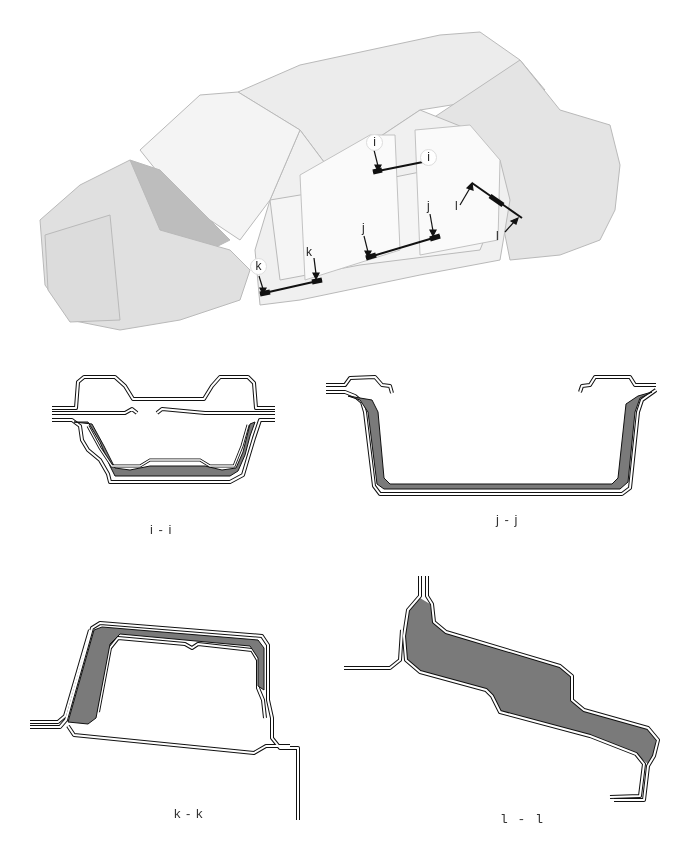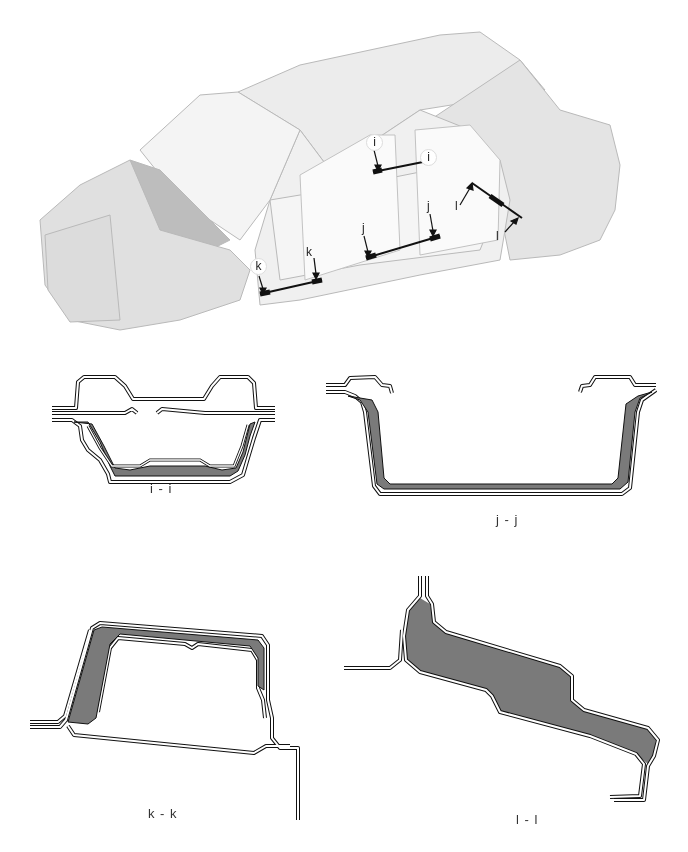--- a/index.html
+++ b/index.html
@@ -92,21 +92,21 @@
   <g fill="none" stroke="#fff" stroke-width="2" stroke-linejoin="round">
     <path d="M52 408 L76 408 L78 382 L84 377 L115 377 L125 386 L133 399 L204 399 L212 386 L220 377 L248 377 L254 383 L256 408 L275 408"></path>
     <path d="M52 413 L125 413 L132 409 L137 413"></path>
     <path d="M157 413 L162 409 L205 413 L275 413"></path>
     <path d="M52 420 L72 420 L80 426 L82 440 L88 450 L100 460 L108 474 L110 482 L230 482 L243 475 L248 458 L254 438 L260 420 L275 420"></path>
   </g>
   <path d="M74 422 L88 422 L100 442 L110 466 L115 476 L230 476 L238 471 L245 455 L250 436 L255 422 L250 424 L243 452 L236 468 L222 470 L205 466 L150 466 L130 470 L115 468 L104 446 L92 424 Z" fill="#7a7a7a" stroke="#111" stroke-width="1"></path>
   <path d="M88 426 L100 448 L112 466 L140 466 L150 460 L200 460 L210 466 L234 466 L242 446 L248 425" fill="none" stroke="#111" stroke-width="3"></path>
   <path d="M88 426 L100 448 L112 466 L140 466 L150 460 L200 460 L210 466 L234 466 L242 446 L248 425" fill="none" stroke="#fff" stroke-width="1.3"></path>
 </svg>
-<div class="label" style="left:150px;top:481px;">i - i</div>
+<div class="label" style="left:150px;top:522px;">i - i</div>
 
 <svg class="layer" width="688" height="852" viewBox="0 0 688 852">
   <g fill="none" stroke="#111" stroke-width="4" stroke-linejoin="round">
     <path d="M326 385 L345 385 L350 378 L375 377 L382 385 L390 386 L392 393"></path>
     <path d="M580 392 L582 386 L590 385 L595 377 L630 377 L635 385 L656 385"></path>
     <path d="M326 392 L345 392 L355 396 L362 402 L365 412 L374 486 L380 494 L622 494 L630 488 L638 412 L642 400 L656 390"></path>
   </g>
   <g fill="none" stroke="#fff" stroke-width="2" stroke-linejoin="round">
     <path d="M326 385 L345 385 L350 378 L375 377 L382 385 L390 386 L392 393"></path>
     <path d="M580 392 L582 386 L590 385 L595 377 L630 377 L635 385 L656 385"></path>
@@ -124,28 +124,28 @@
     <path d="M98 712 L110 648 L118 638 L185 644 L192 648 L198 644 L252 650 L258 660 L258 688 L263 700 L265 718"></path>
   </g>
   <g fill="none" stroke="#fff" stroke-width="2" stroke-linejoin="round">
     <path d="M30 727 L60 727 L66 720 L92 628 L100 623 L262 636 L268 645 L268 700 L272 718 L272 738 L280 748 L298 748 L298 820"></path>
     <path d="M30 722 L58 722 L65 716 L90 630"></path>
     <path d="M68 726 L74 735 L254 753 L266 746 L290 746"></path>
     <path d="M98 712 L110 648 L118 638 L185 644 L192 648 L198 644 L252 650 L258 660 L258 688 L263 700 L265 718"></path>
   </g>
   <path d="M68 722 L94 630 L102 627 L258 640 L264 648 L264 690 L258 686 L258 658 L250 646 L120 634 L110 644 L96 718 L88 724 Z" fill="#7a7a7a" stroke="#111" stroke-width="1"></path>
 </svg>
-<div class="label" style="left:148px;top:806px;">k - k</div>
+<div class="label" style="left:174px;top:806px;">k - k</div>
 
 <svg class="layer" width="688" height="852" viewBox="0 0 688 852">
   <path d="M408 610 L420 598 L430 604 L434 622 L446 632 L560 666 L572 676 L572 700 L584 710 L648 728 L656 740 L654 756 L648 764 L636 754 L590 736 L500 712 L492 696 L486 690 L420 672 L406 660 L404 636 Z" fill="#7a7a7a"></path>
   <g fill="none" stroke="#111" stroke-width="4" stroke-linejoin="round">
     <path d="M420 576 L420 596 L408 610 L404 636 L406 660 L420 672 L486 690 L492 696 L500 712 L590 736 L636 754 L644 764 L640 796 L610 797"></path>
     <path d="M427 576 L427 596 L432 604 L434 622 L446 632 L560 666 L572 676 L572 700 L584 710 L648 728 L658 740 L654 756 L648 766 L644 800 L614 800"></path>
     <path d="M344 668 L390 668 L400 660 L402 630"></path>
   </g>
   <g fill="none" stroke="#fff" stroke-width="2" stroke-linejoin="round">
     <path d="M420 576 L420 596 L408 610 L404 636 L406 660 L420 672 L486 690 L492 696 L500 712 L590 736 L636 754 L644 764 L640 796 L610 797"></path>
     <path d="M427 576 L427 596 L432 604 L434 622 L446 632 L560 666 L572 676 L572 700 L584 710 L648 728 L658 740 L654 756 L648 766 L644 800 L614 800"></path>
     <path d="M344 668 L390 668 L400 660 L402 630"></path>
   </g>
 </svg>
-<div class="label" style="left:516px;top:812px;">l - l</div>
+<div class="label" style="left:500px;top:812px;font-family:Liberation Mono, monospace;">l - l</div>
 
 </body></html>

